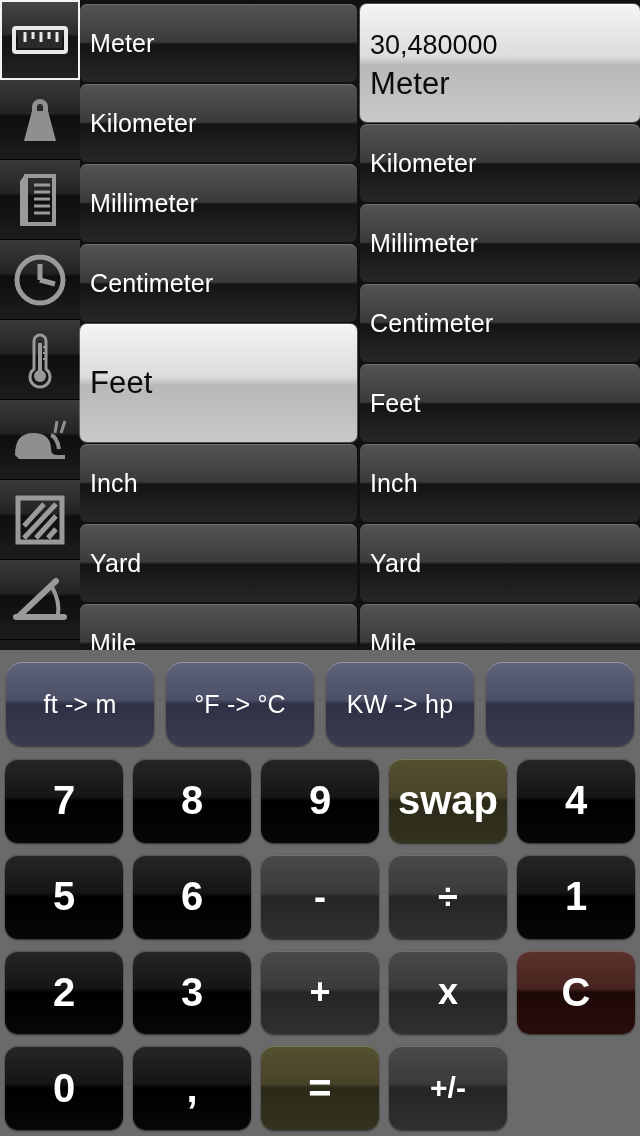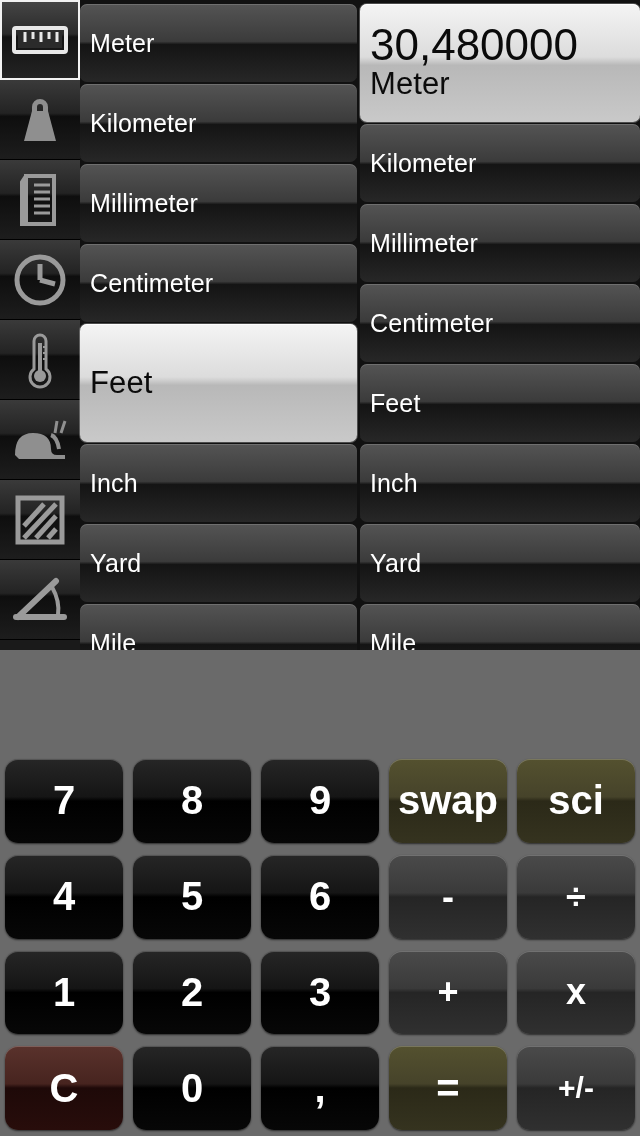--- a/index.html
+++ b/index.html
@@ -53,21 +53,21 @@
     white-space:nowrap;
   }
   .cell.selected {
     height:118px;
     background:linear-gradient(to bottom,#f4f4f4 0%,#dcdcdc 45%,#b8b8b8 52%,#c9c9c9 100%);
     box-shadow:inset 0 1px 0 rgba(255,255,255,0.9), 0 0 0 1px rgba(255,255,255,0.25);
     justify-content:center;
     padding-left:10px;
   }
   .cell.selected .uval {
-    color:#0b0b0b; font-size:44px; line-height:42px; white-space:nowrap;
+    color:#0b0b0b; font-size:27px; line-height:42px; white-space:nowrap;
   }
   .cell.selected .uname { color:#0b0b0b; font-size:31px; line-height:36px; }
 
   
   #keypad {
     position:absolute; left:0; top:650px; width:640px; height:486px;
     background:#6a6a6a;
   }
 
   
@@ -263,26 +263,31 @@
           <div class="uname">Yard</div>
         </div>
         <div class="cell">
           <div class="uname">Mile</div>
         </div>
       </div>
 
   </div>
 
   <div id="keypad">
+    <div id="presets">
+        <div class="preset">ft -&gt; m</div>
+        <div class="preset">°F -&gt; °C</div>
+        <div class="preset">KW -&gt; hp</div>
+        <div class="preset"></div>
+      </div>
     <div id="grid">
         <div class="key">7</div>
         <div class="key">8</div>
         <div class="key">9</div>
         <div class="key accent">swap</div>
-        <div class="key accent">sci</div>
         <div class="key">4</div>
         <div class="key">5</div>
         <div class="key">6</div>
         <div class="key op">-</div>
         <div class="key op">÷</div>
         <div class="key">1</div>
         <div class="key">2</div>
         <div class="key">3</div>
         <div class="key op">+</div>
         <div class="key op">x</div>

